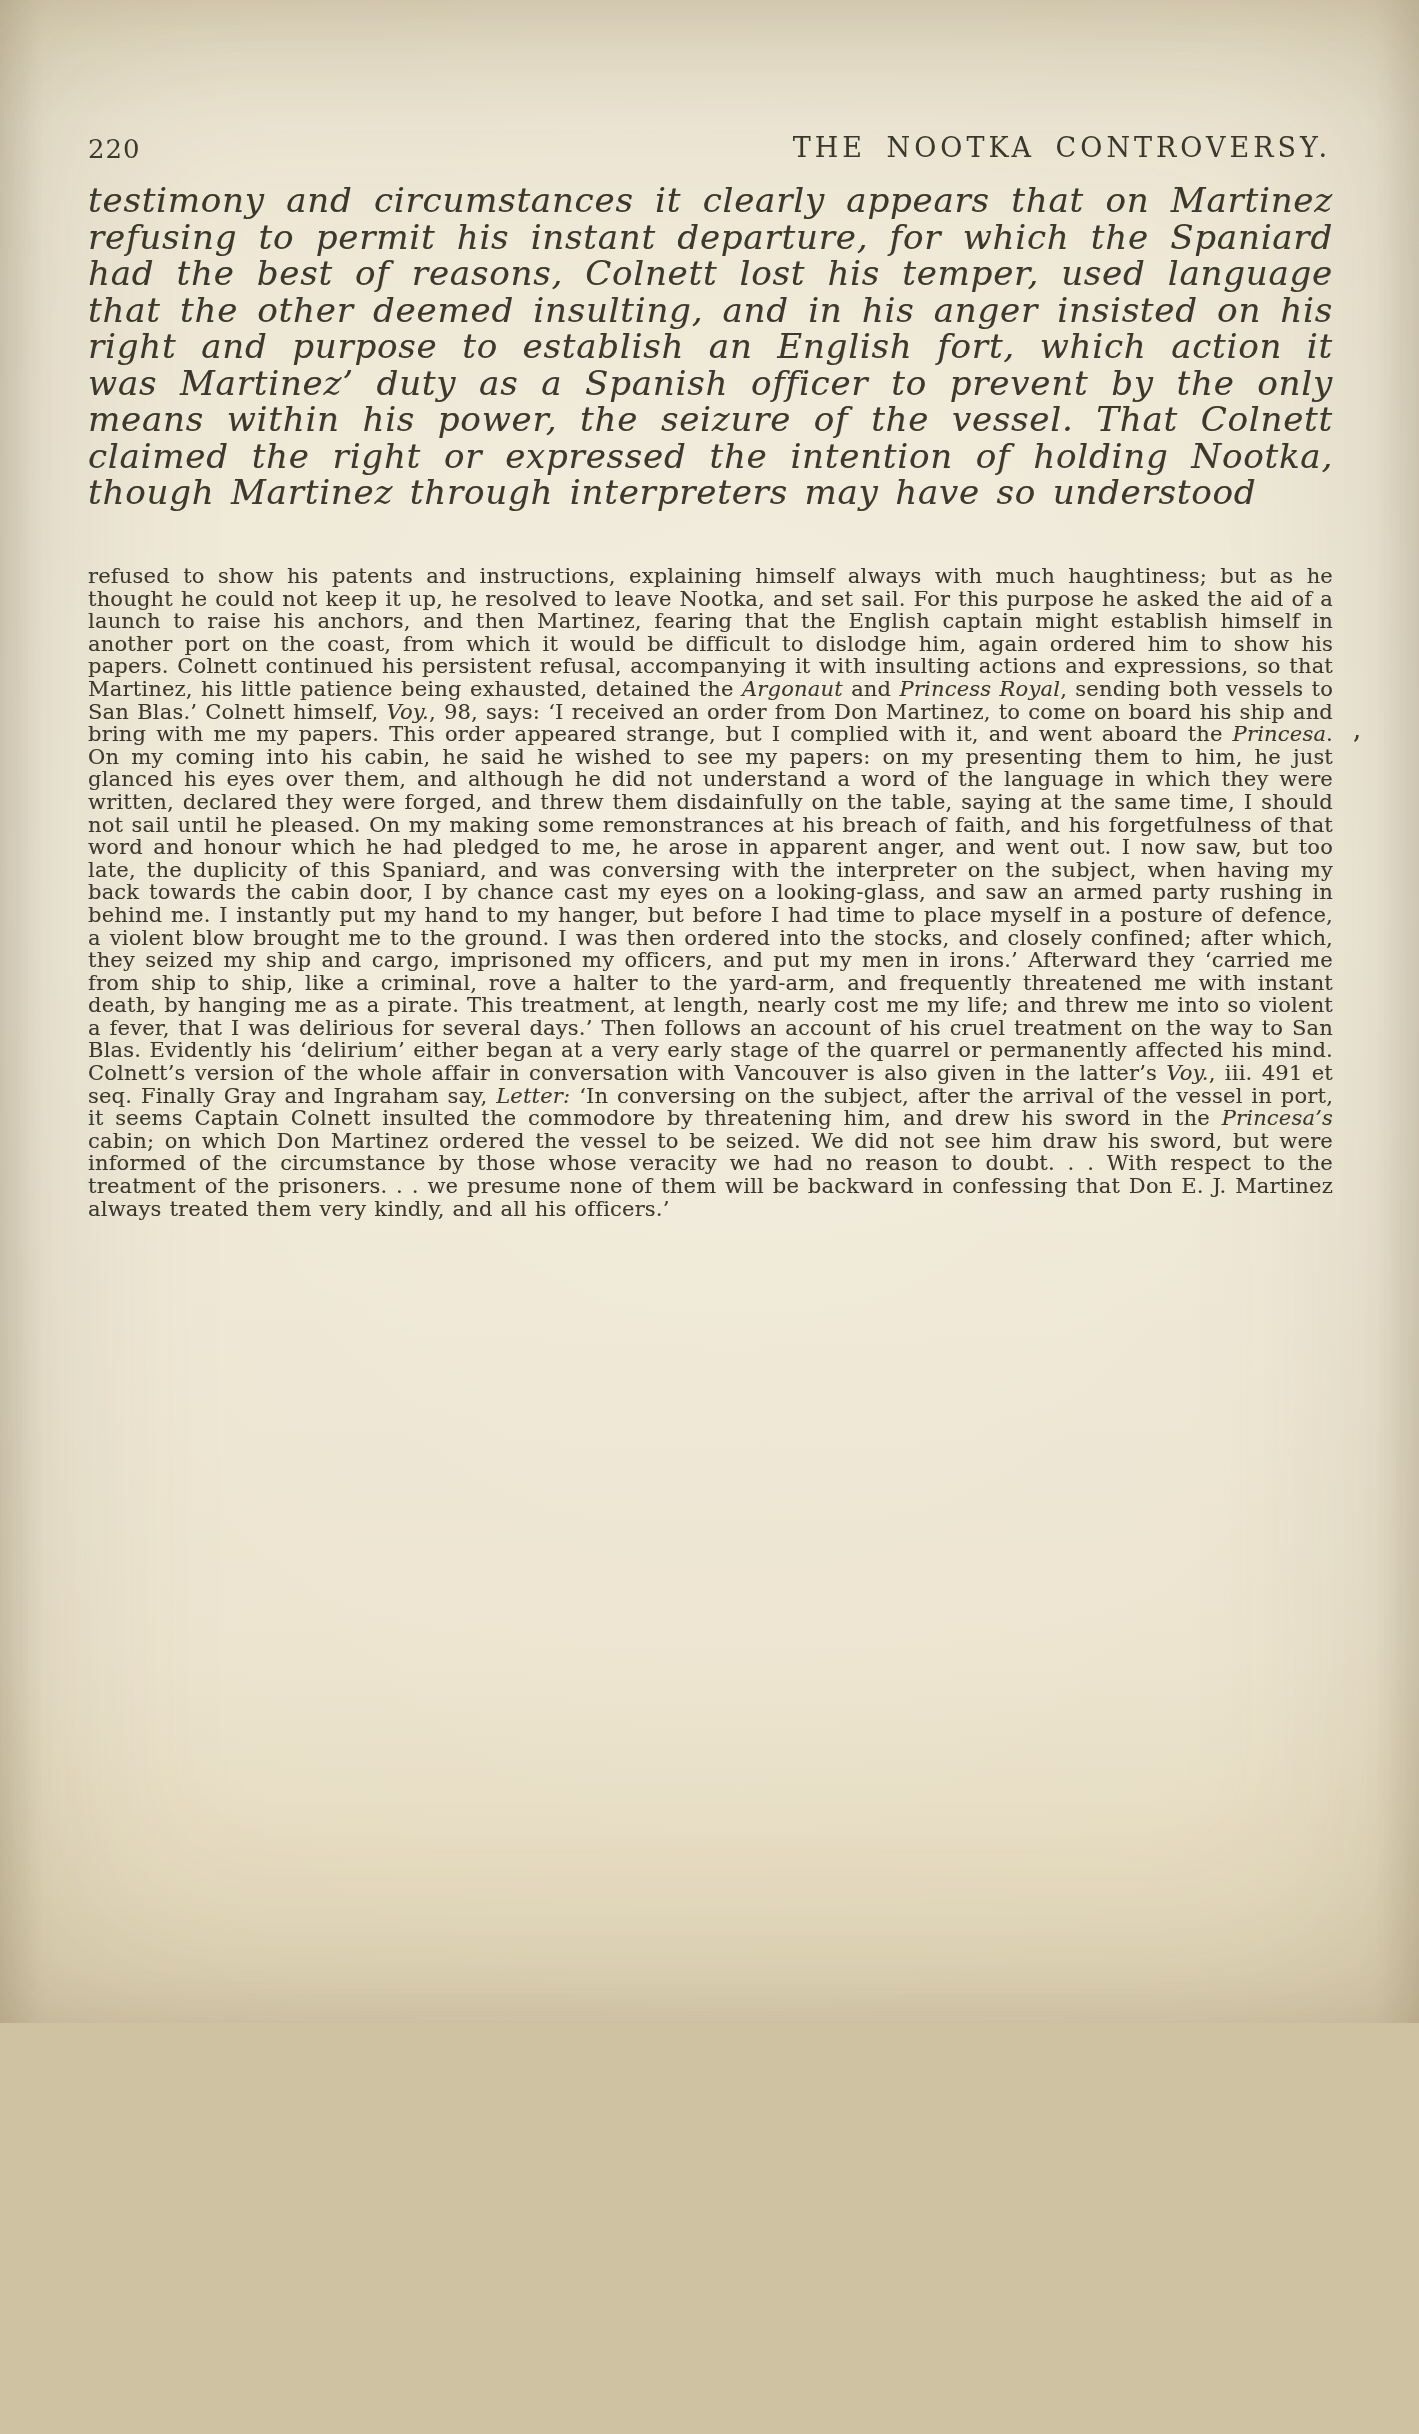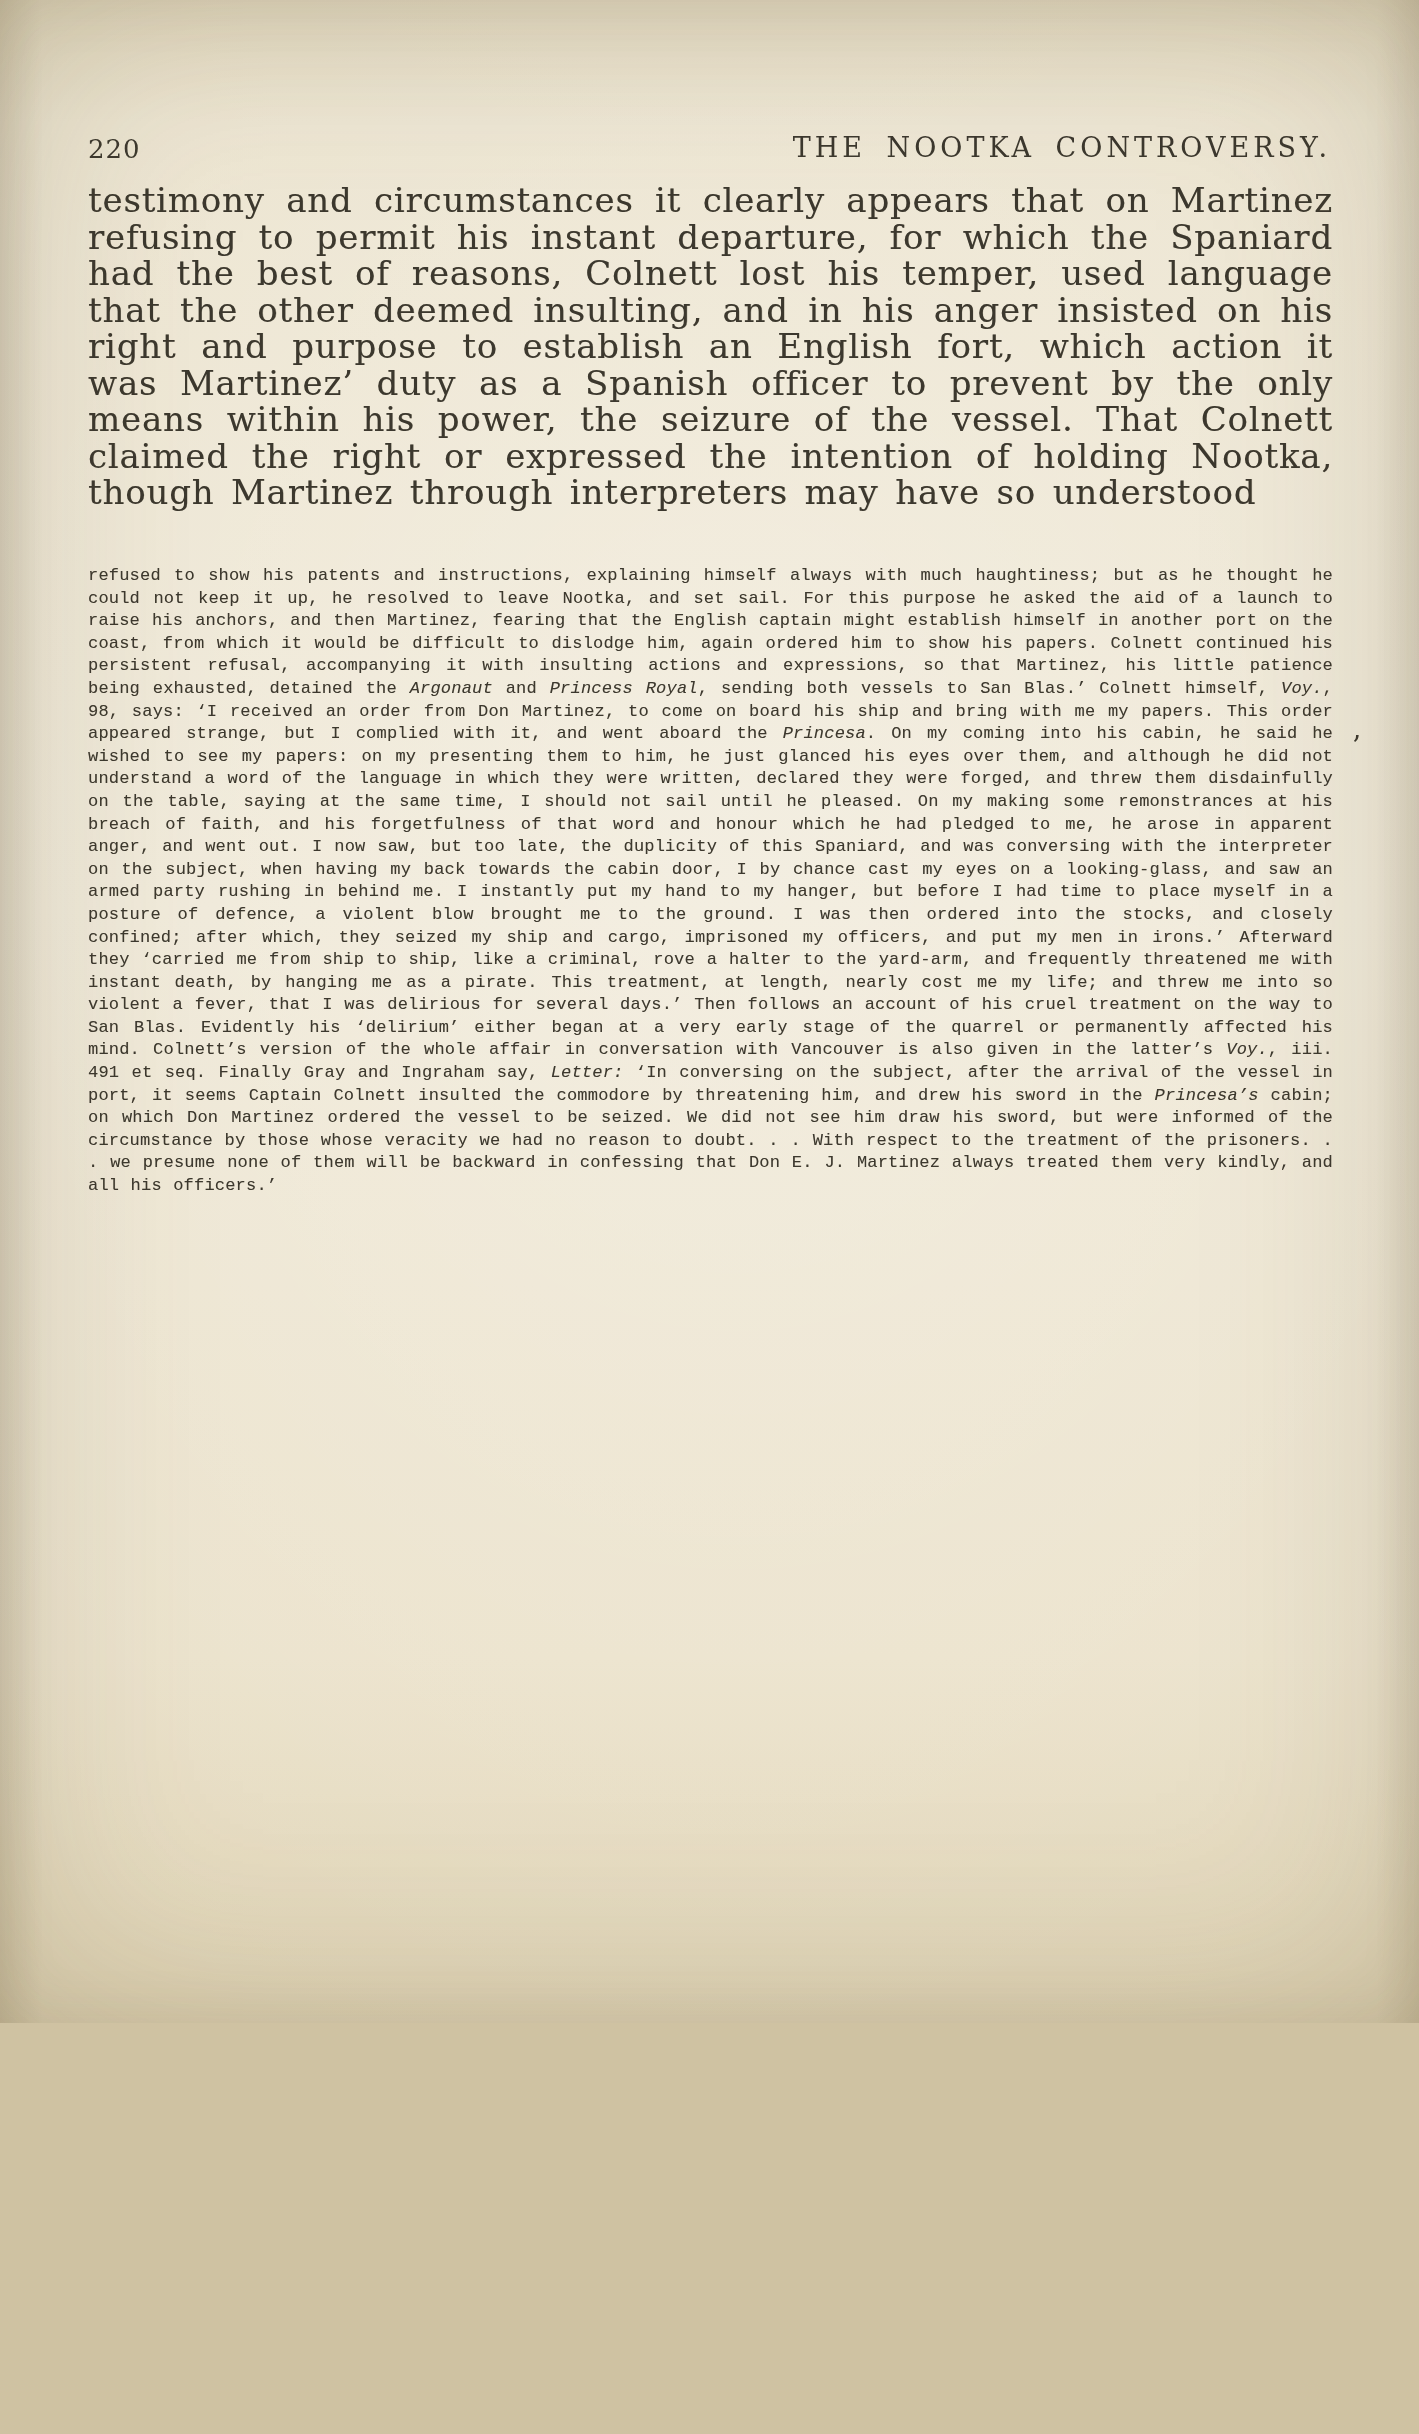--- a/index.html
+++ b/index.html
@@ -56,35 +56,35 @@
       left: 88px;
       width: 1245px;
     }
     .body-paragraph {
       font-size: 34px;
       line-height: 36.5px;
       text-align: justify;
       letter-spacing: 0.8px;
       word-spacing: 5px;
       text-shadow: 0.3px 0.3px 0.6px rgba(70,62,44,0.35);
+      font-style: italic;
     }
     .footnote {
       position: absolute;
       top: 565px;
       left: 88px;
       width: 1245px;
     }
     .footnote-text {
-      font-size: 17px;
+      font-size: 21px;
       line-height: 22.6px;
       text-align: justify;
       letter-spacing: 0.2px;
       word-spacing: 1px;
       text-shadow: 0.2px 0.2px 0.5px rgba(70,62,44,0.3);
-      font-family: Liberation Mono, monospace;
     }
     .footnote-text em { font-style: italic; }
     .margin-mark {
       position: absolute;
       right: 58px;
       top: 730px;
       font-size: 28px;
       color: #3c382e;
     }
   </style>

